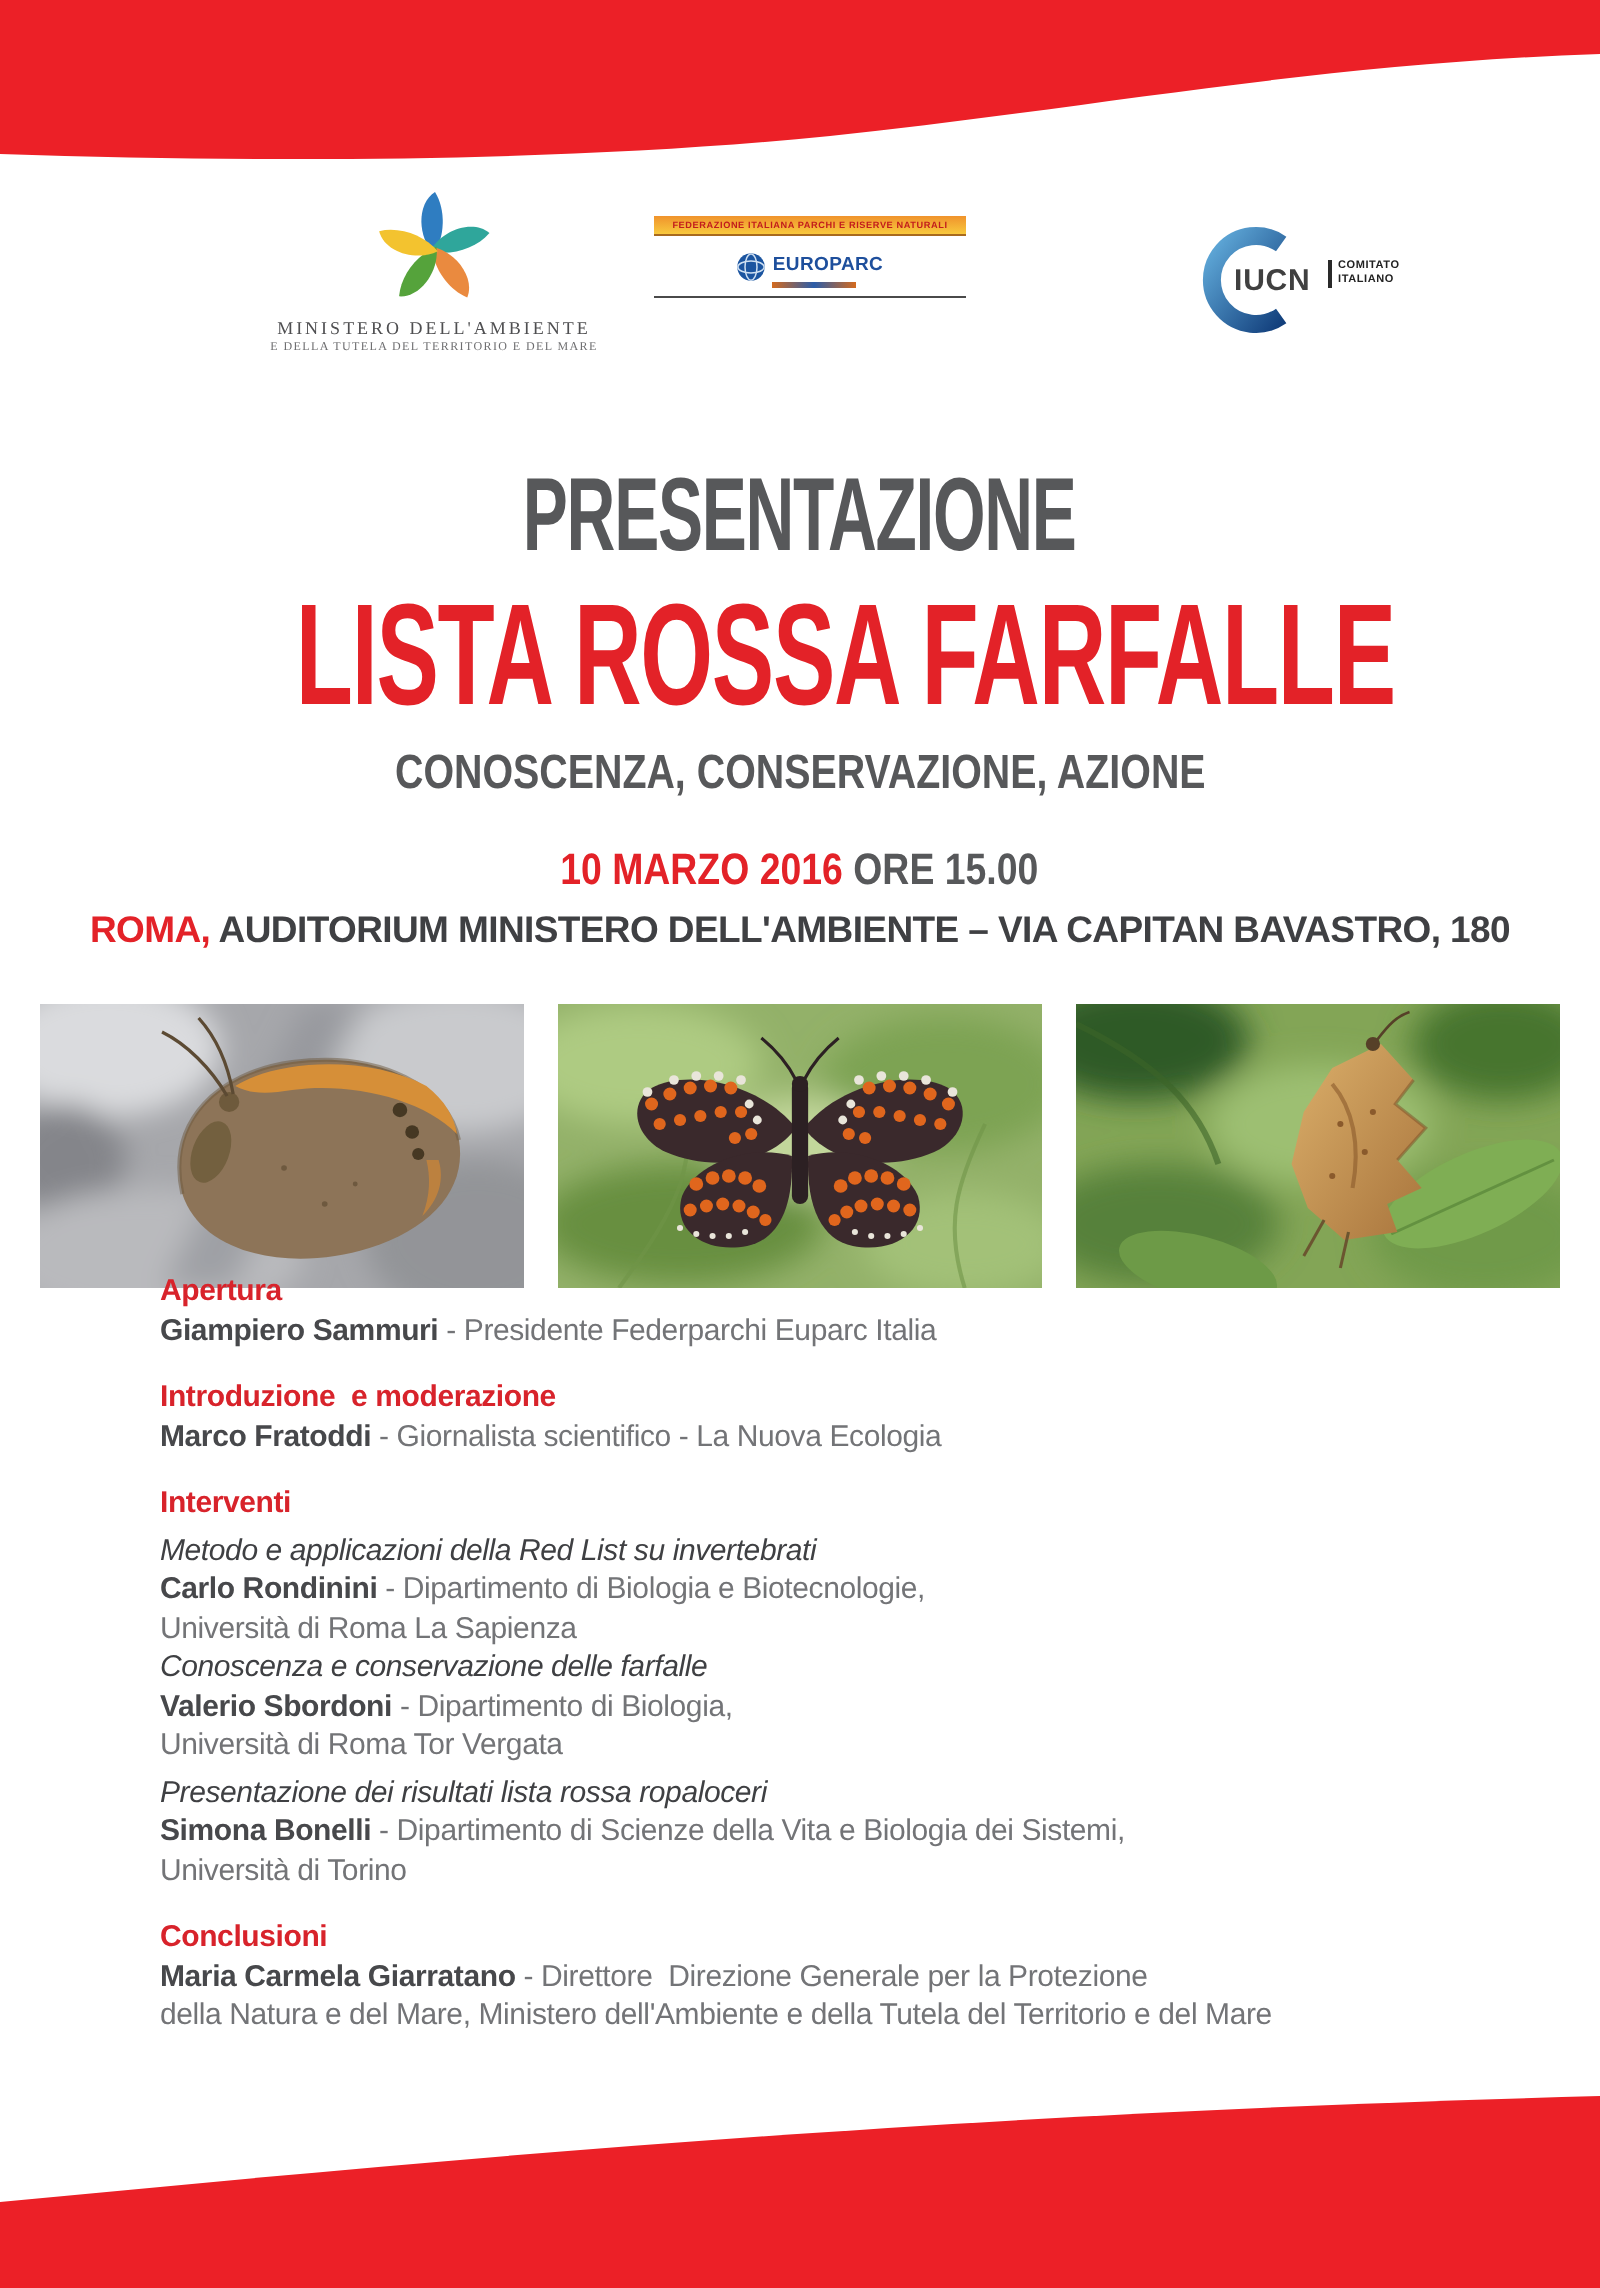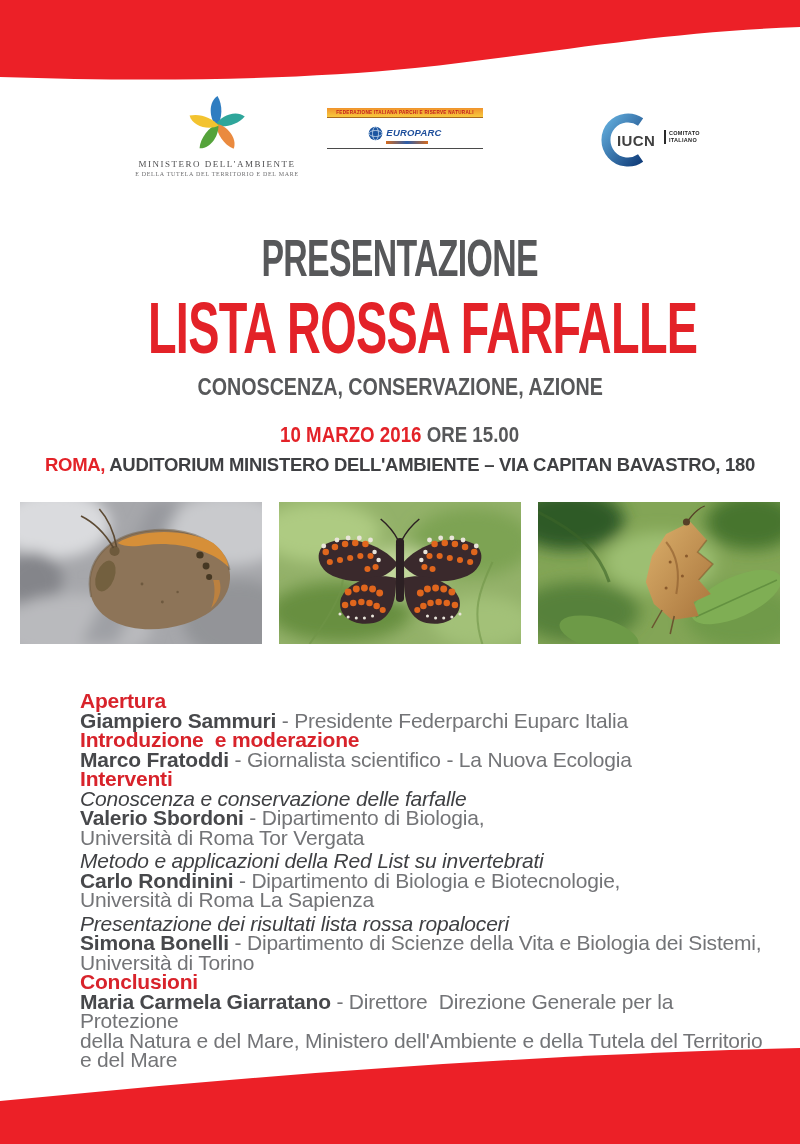--- a/index.html
+++ b/index.html
@@ -18,21 +18,21 @@
   .min-l1{font-family:"Liberation Serif",serif;font-size:9px;letter-spacing:1.5px;color:#4f4f51;margin-top:5px;white-space:nowrap;}
   .min-l2{font-family:"Liberation Serif",serif;font-size:6px;letter-spacing:.7px;color:#6e6e70;margin-top:2px;white-space:nowrap;}
 
   .federparchi{left:327px;top:106px;width:156px;}
   .fp-row{display:flex;align-items:center;justify-content:center;gap:3px;}
   .fp-name{font-family:"Liberation Serif",serif;font-size:23px;font-weight:600;color:#1a4e22;}
   .fp-banner{margin-top:2px;height:9px;line-height:9px;background:linear-gradient(#f0932c,#f8c93e);
              border-bottom:1px solid #a86a1e;font-size:4.6px;font-weight:bold;color:#c21d1d;
              letter-spacing:.3px;white-space:nowrap;overflow:hidden;}
   .fp-euro{margin-top:4px;display:flex;align-items:center;justify-content:center;gap:3px;}
-  .euro-text{font-size:9.5px;font-weight:bold;font-style:italic;color:#1e4f9c;letter-spacing:.2px;line-height:9px;text-align:left;}
+  .euro-text{font-size:9.5px;font-weight:bold;color:#1e4f9c;letter-spacing:.2px;line-height:9px;text-align:left;}
   .euro-bar{height:3px;width:42px;margin-top:1px;background:linear-gradient(90deg,#d46a1e,#2b5ca8,#d46a1e);}
   .fp-rule{height:1px;background:#4a4a4a;margin-top:4px;}
 
   .iucn{left:600px;top:112px;width:140px;height:58px;text-align:left;}
   .iucn-wrap{position:relative;width:140px;height:58px;}
   .iucn-acronym{position:absolute;left:17px;top:20px;font-size:15px;font-weight:bold;color:#404040;letter-spacing:.4px;}
   .iucn-committee{position:absolute;left:64px;top:18px;border-left:2px solid #2a2a2a;padding-left:3px;
                   font-size:5.5px;font-weight:bold;color:#222;line-height:7px;letter-spacing:.3px;}
 
   
@@ -51,22 +51,22 @@
   .venueline{top:455px;font-size:18.5px;line-height:20px;font-weight:bold;letter-spacing:-.3px;}
   .city-red{color:#e32228;}
   .venue-gray{color:#3f4043;}
 
   
   .photos{position:absolute;top:502px;left:20px;right:20px;height:142px;display:flex;gap:17px;}
   .photo{flex:1 1 0;height:142px;overflow:hidden;}
   .photo svg{width:100%;height:100%;}
 
   
-  .program{position:absolute;top:691px;left:80px;right:36px;font-size:21px;line-height:19.5px;letter-spacing:-.2px;}
-  .sec + .sec{}
+  .program{position:absolute;top:636px;left:80px;right:36px;font-size:15px;line-height:19.5px;letter-spacing:-.2px;}
+  .sec + .sec{margin-top:14px;}
   .sec-h{color:#d8232b;font-weight:bold;white-space:pre-wrap;}
   .line{color:#737477;white-space:pre-wrap;}
   .name{font-weight:bold;color:#47484b;}
   .talk{margin-top:4px;}
   .talk-title{font-style:italic;color:#3f4043;}
 </style>
 </head>
 <body>
 
 <div class="page">
@@ -291,33 +291,33 @@
     </div>
 
     <div class="sec">
       <div class="sec-h">Introduzione  e moderazione</div>
       <div class="line"><span class="name">Marco Fratoddi</span><span> - Giornalista scientifico - La Nuova Ecologia</span></div>
     </div>
 
     <div class="sec">
       <div class="sec-h">Interventi</div>
 
+      <div class="talk">
+        <div class="talk-title">Metodo e applicazioni della Red List su invertebrati</div>
+        <div class="line"><span class="name">Carlo Rondinini</span><span> - Dipartimento di Biologia e Biotecnologie,</span></div>
+        <div class="line">Università di Roma La Sapienza</div>
+      </div>
+
       <div class="talk" style="margin-top:0;">
         <div class="talk-title">Conoscenza e conservazione delle farfalle</div>
         <div class="line"><span class="name">Valerio Sbordoni</span><span> - Dipartimento di Biologia,</span></div>
         <div class="line">Università di Roma Tor Vergata</div>
       </div>
 
       <div class="talk">
-        <div class="talk-title">Metodo e applicazioni della Red List su invertebrati</div>
-        <div class="line"><span class="name">Carlo Rondinini</span><span> - Dipartimento di Biologia e Biotecnologie,</span></div>
-        <div class="line">Università di Roma La Sapienza</div>
-      </div>
-
-      <div class="talk">
         <div class="talk-title">Presentazione dei risultati lista rossa ropaloceri</div>
         <div class="line"><span class="name">Simona Bonelli</span><span> - Dipartimento di Scienze della Vita e Biologia dei Sistemi,</span></div>
         <div class="line">Università di Torino</div>
       </div>
     </div>
 
     <div class="sec">
       <div class="sec-h">Conclusioni</div>
       <div class="line"><span class="name">Maria Carmela Giarratano</span><span> - Direttore  Direzione Generale per la Protezione</span></div>
       <div class="line">della Natura e del Mare, Ministero dell'Ambiente e della Tutela del Territorio e del Mare</div>

